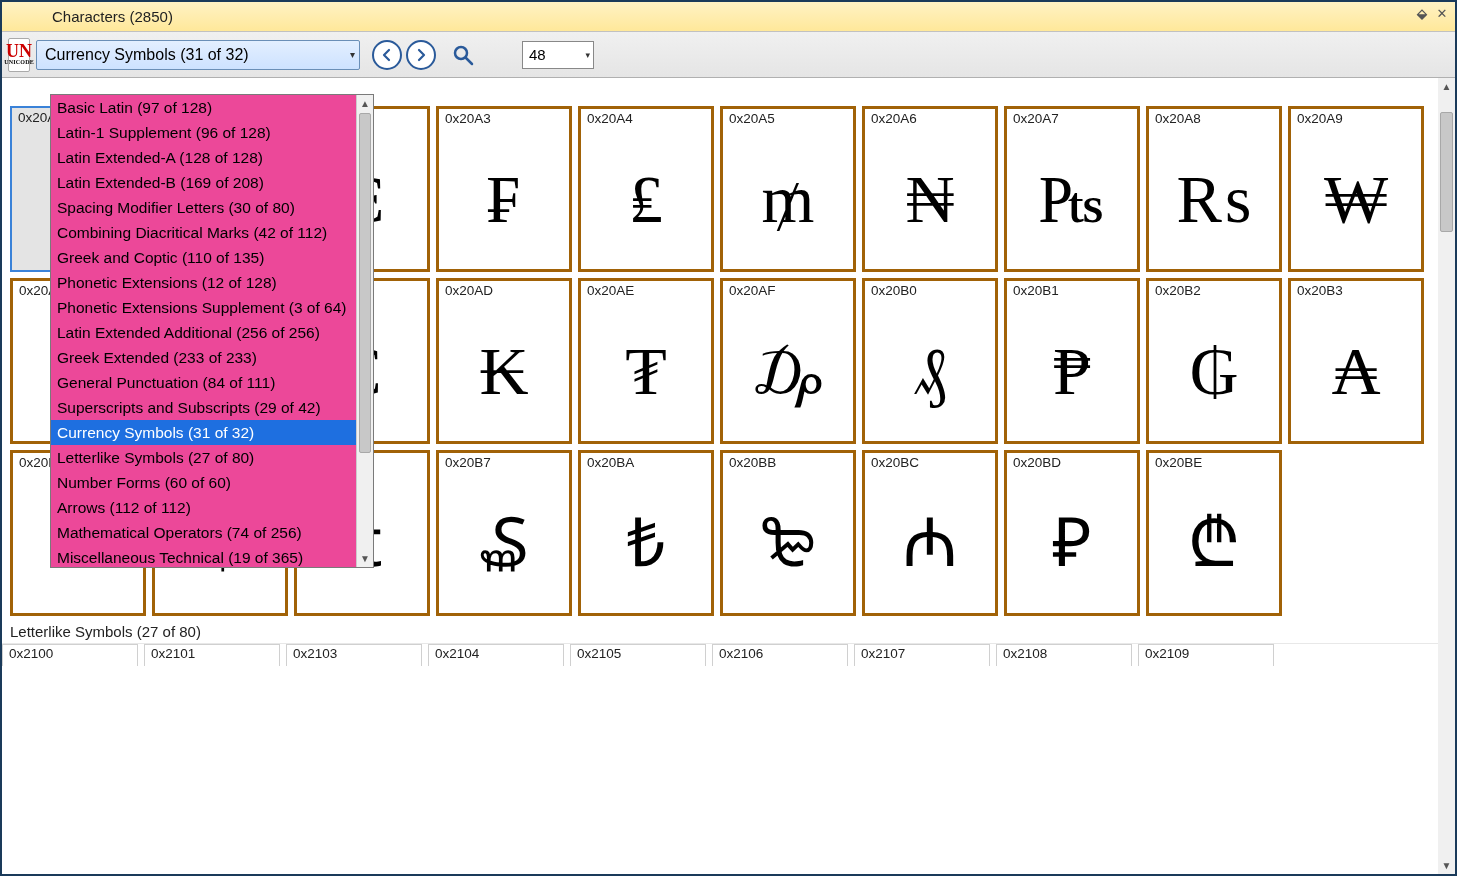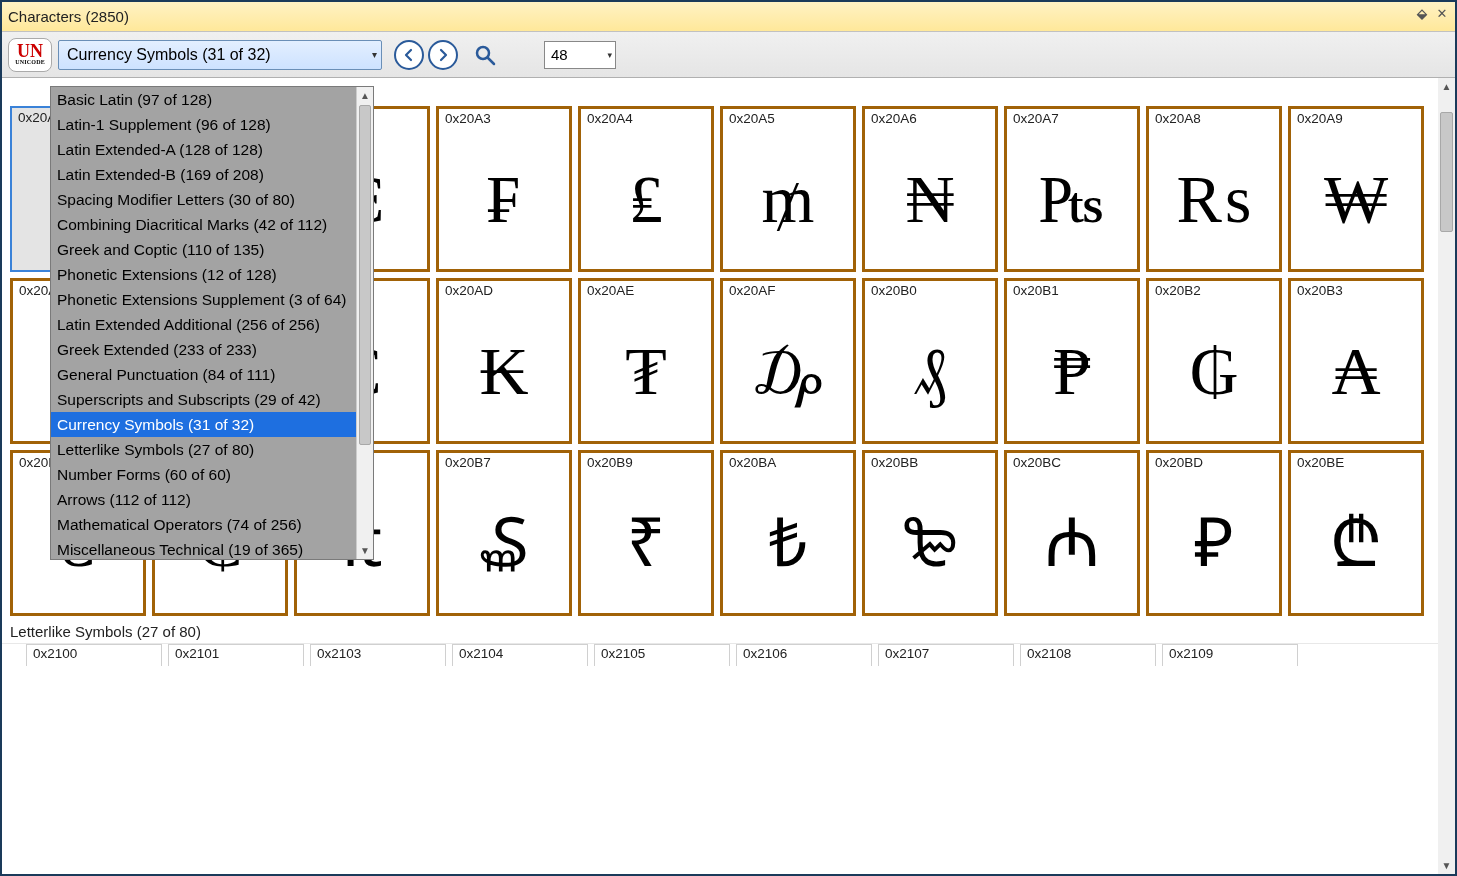--- a/index.html
+++ b/index.html
@@ -1,24 +1,24 @@
 <!DOCTYPE html>
 <html><head>
 <meta charset="utf-8">
 <style>
   * { box-sizing: border-box; }
   html, body { margin: 0; padding: 0; height: 100%; width: 100%; font-family: "Segoe UI", Tahoma, sans-serif; font-size: 15px; background: #fff; }
   .window { width: 1457px; height: 876px; display: flex; flex-direction: column; border: 2px solid #1a3a5a; background: #fff; position: relative; overflow: hidden; }
   .titlebar { height: 30px; background: linear-gradient(to bottom, #fff2c4, #ffe89a); display: flex; align-items: center; padding: 0 6px; border-bottom: 1px solid #c1c1c1; position: relative; }
-  .titlebar .title { font-size: 15px; color: #222; }
+  .titlebar .title { font-size: 15px; color: #222; margin-left: 44px; }
   .titlebar .controls { position: absolute; right: 4px; top: 2px; display: flex; gap: 2px; align-items: center; }
   .titlebar .controls span { width: 18px; height: 18px; display: inline-flex; align-items: center; justify-content: center; font-size: 13px; color: #555; cursor: default; }
 
   .toolbar { height: 46px; background: linear-gradient(to bottom, #f0f0f0, #e5e5e5); display: flex; align-items: center; padding: 3px 6px; gap: 6px; border-bottom: 1px solid #b0b0b0; position: relative; }
-  .unicode-btn { width: 44px; height: 34px; background: #fff; border: 1px solid #aaa; display: flex; flex-direction: column; align-items: center; justify-content: center; font-family: "Times New Roman", serif; border-radius: 8px; cursor: pointer; }
+  .unicode-btn { width: 22px; height: 34px; background: #fff; border: 1px solid #aaa; display: flex; flex-direction: column; align-items: center; justify-content: center; font-family: "Times New Roman", serif; border-radius: 2px; cursor: pointer; }
   .unicode-btn .un { font-size: 18px; font-weight: bold; color: #c00; line-height: 15px; }
   .unicode-btn .lbl { font-size: 6px; font-weight: bold; color: #000; letter-spacing: 0.2px; }
 
   .combo { height: 30px; width: 324px; background: linear-gradient(to bottom,#e3efff,#cde2ff); border: 1px solid #6a8fb7; display: flex; align-items: center; justify-content: space-between; padding: 0 4px 0 8px; font-size: 16px; color: #000; cursor: pointer; border-radius: 2px; }
   .combo .arrow { font-size: 10px; color: #333; }
 
   .nav-btn { width: 30px; height: 30px; border: 2px solid #2a5a9a; border-radius: 50%; display: inline-flex; align-items: center; justify-content: center; color: #2a5a9a; font-size: 18px; background: #fff; cursor: pointer; }
   .nav-group { display: flex; gap: 4px; margin-left: 6px; }
 
   .zoom-icon { width: 30px; height: 30px; display: inline-flex; align-items: center; justify-content: center; color: #2a5a9a; font-size: 24px; margin-left: 6px; cursor: pointer; }
@@ -28,24 +28,24 @@
   .main { flex: 1; position: relative; overflow: hidden; background: #fff; }
   .section-header { height: 24px; display: flex; align-items: center; padding: 0 8px; background: #fff; font-size: 15px; color: #222; border-bottom: 1px solid #e8e8e8; }
 
   .grid { display: flex; flex-wrap: wrap; padding: 4px 8px; gap: 6px; }
   .cell { width: 136px; height: 166px; border: 3px solid #a16207; display: flex; flex-direction: column; background: #fff; }
   .cell.selected { border: 2px solid #3a82d8; background: #e4e4e4; }
   .cell .code { font-size: 13.5px; padding: 2px 6px; color: #222; }
   .cell .glyph-wrap { flex: 1; display: flex; align-items: center; justify-content: center; }
   .cell .glyph { font-size: 68px; font-family: "Times New Roman", Georgia, serif; color: #000; line-height: 1; }
 
-  .row-strip { display: flex; flex-wrap: nowrap; padding: 0 24px; gap: 6px; }
+  .row-strip { display: flex; flex-wrap: nowrap; padding: 0 0; gap: 6px; }
   .row-strip .strip-cell { width: 136px; height: 22px; border: 1px solid #d0d0d0; border-bottom: none; font-size: 13.5px; padding: 1px 6px; color: #222; }
 
-  .dropdown { position: absolute; left: 48px; top: 8px; width: 324px; height: 474px; background: #a3a3a3; border: 1px solid #7a7a7a; z-index: 50; display: flex; }
+  .dropdown { position: absolute; left: 48px; top: 16px; width: 324px; height: 474px; background: #ec4899; border: 1px solid #7a7a7a; z-index: 50; display: flex; }
   .dropdown .items { flex: 1; overflow: hidden; }
   .dropdown .item { padding: 1px 6px; font-size: 15.5px; line-height: 23px; color: #000; white-space: nowrap; cursor: pointer; }
   .dropdown .item.selected { background: #1e6fe0; color: #fff; }
   .dropdown .scrollbar { width: 17px; background: #f0f0f0; border-left: 1px solid #ccc; position: relative; }
   .dropdown .scrollbar .arr { height: 17px; display: flex; align-items: center; justify-content: center; font-size: 10px; color: #555; }
   .dropdown .scrollbar .thumb { position: absolute; left: 2px; right: 2px; top: 18px; height: 340px; background: #c8c8c8; border: 1px solid #a8a8a8; border-radius: 2px; }
 
   .vscroll { position: absolute; right: 0; top: 0; bottom: 0; width: 17px; background: #f0f0f0; }
   .vscroll .arr { height: 17px; display: flex; align-items: center; justify-content: center; font-size: 10px; color: #555; }
   .vscroll .thumb { position: absolute; left: 2px; right: 2px; top: 34px; height: 120px; background: #c8c8c8; border: 1px solid #a8a8a8; border-radius: 2px; }
@@ -240,26 +240,20 @@
           <div class="cell">
             <div class="code">0x20B6</div>
             <div class="glyph-wrap">
               <div class="glyph">₶</div>
             </div>
           </div>
           <div class="cell">
             <div class="code">0x20B7</div>
             <div class="glyph-wrap">
               <div class="glyph">₷</div>
-            </div>
-          </div>
-          <div class="cell">
-            <div class="code">0x20B9</div>
-            <div class="glyph-wrap">
-              <div class="glyph">₹</div>
             </div>
           </div>
           <div class="cell">
             <div class="code">0x20BA</div>
             <div class="glyph-wrap">
               <div class="glyph">₺</div>
             </div>
           </div>
           <div class="cell">
             <div class="code">0x20BB</div>

